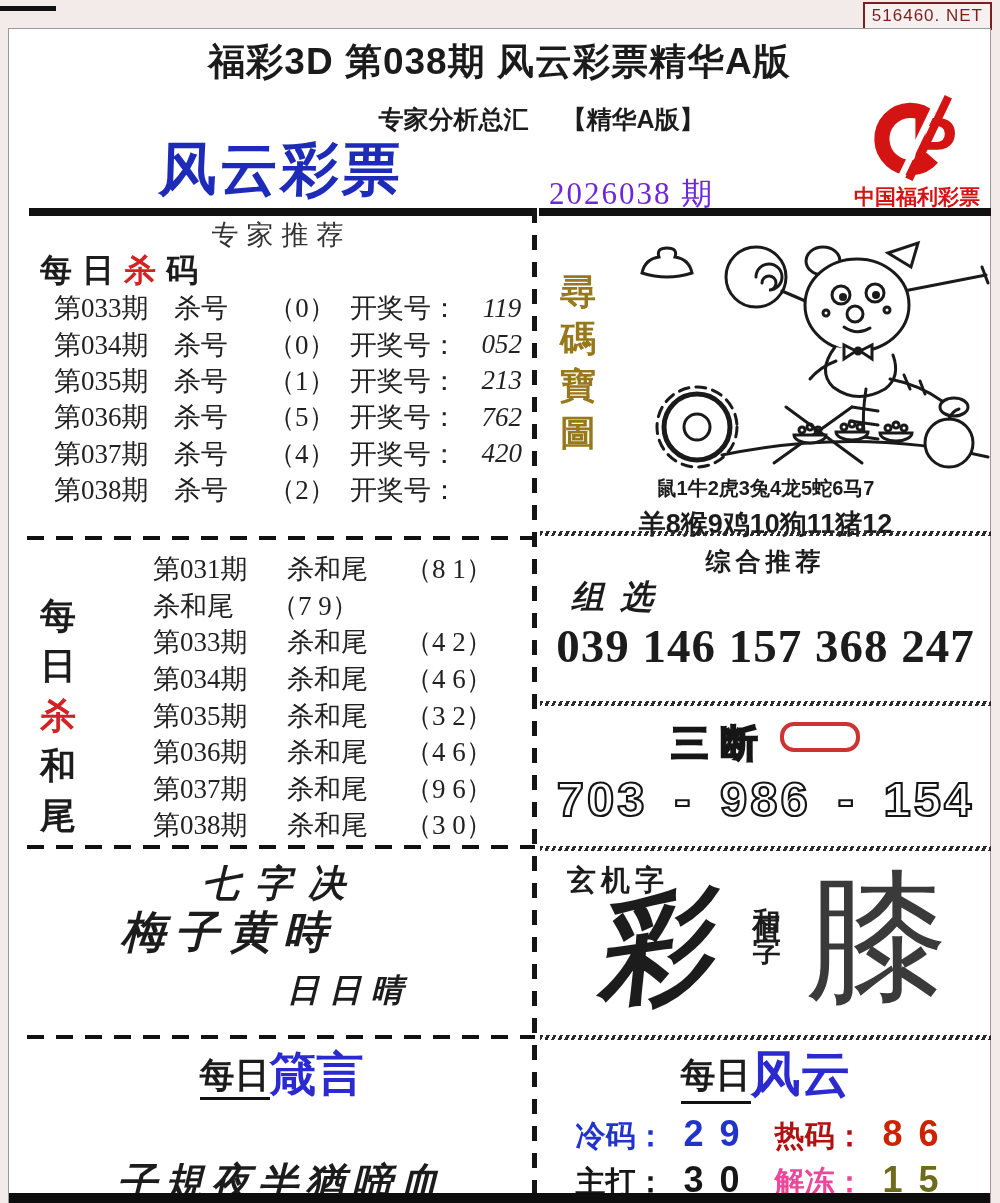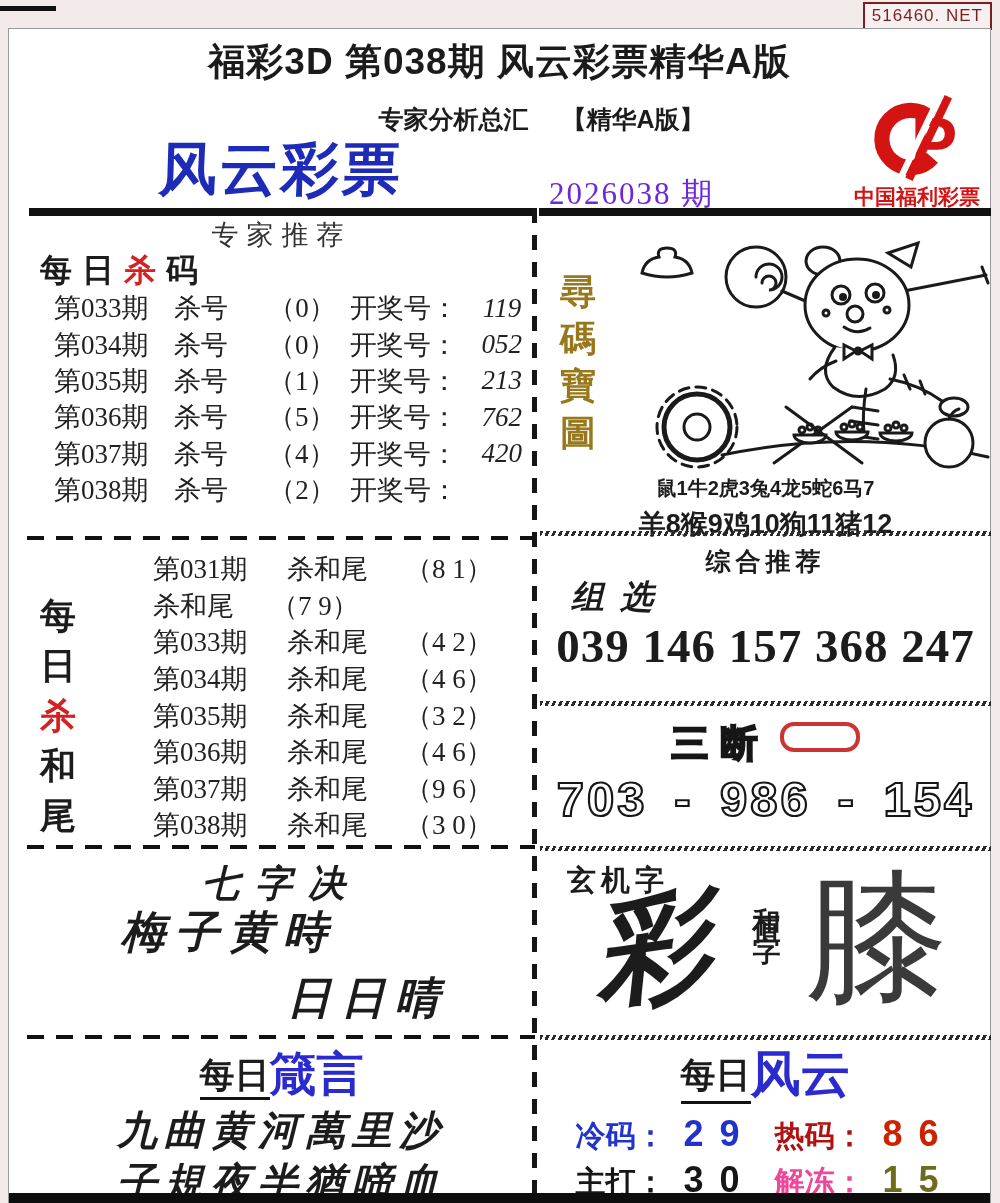--- a/index.html
+++ b/index.html
@@ -41,21 +41,21 @@
   #expert-table{left:45px;top:261px;width:468px;font-size:27px;color:#222;}
   .xrow{display:flex;height:36.4px;align-items:center;}
   .xc1{width:120px;} .xc2{width:80px;} .xc3{width:96px;text-align:center;} .xc4{width:132px;} .xc5{flex:1;text-align:center;font-style:italic;}
   #tail-side{left:26px;top:562px;width:46px;text-align:center;font-size:36px;font-weight:900;line-height:50px;}
   #tail-table{left:112px;top:522px;width:402px;font-size:27px;color:#222;margin-left:32px;}
   .trow{display:flex;height:36.6px;align-items:center;}
   .tc1{width:134px;} .tc2{width:118px;} .tc3{flex:1;}
   #seven-title{left:20px;top:830px;width:505px;text-align:center;font-size:37px;font-weight:900;font-style:italic;letter-spacing:16px;}
   .hand{font-style:italic;font-weight:700;letter-spacing:10px;}
   #seven-line1{left:112px;top:874px;font-size:44px;}
-  #seven-line2{left:278px;top:940px;font-size:44px;}
+  #seven-line2{left:278px;top:940px;font-size:32px;}
   #motto-title{left:20px;top:1014px;width:505px;text-align:center;}
   #motto-title .blk{font-size:35px;font-weight:900;border-bottom:3px solid #111;display:inline-block;line-height:1.25;}
   #motto-title .blu{font-size:47px;font-weight:900;color:#2a2ad0;vertical-align:-3px;}
   #motto-line1{left:20px;top:1074px;width:505px;text-align:center;font-size:40px;letter-spacing:7px;}
   #motto-line2{left:20px;top:1126px;width:505px;text-align:center;font-size:40px;letter-spacing:7px;}
   
   #treasure-side{left:546px;top:240px;width:46px;text-align:center;font-size:36px;font-weight:900;color:#97781c;line-height:47px;}
   #cartoon{left:595px;top:182px;}
   #zodiac1{left:531px;top:446px;width:451px;text-align:center;font-size:20px;font-weight:900;}
   #zodiac2{left:531px;top:477px;width:451px;text-align:center;font-size:27px;font-weight:900;}
@@ -219,21 +219,20 @@
 
   <div class="abs serif" id="seven-title">七字决</div>
   <div class="abs serif hand" id="seven-line1">梅子黄時</div>
   <div class="abs serif hand" id="seven-line2">日日晴</div>
 
   <div class="abs dash" style="left:18px;top:1006px;width:508px;"></div>
 
   <div class="abs" id="motto-title">
     <span class="blk">每日</span><span class="blu">箴言</span>
   </div>
-  <div class="abs serif hand" id="motto-line1">九曲黄河萬里沙</div>
   <div class="abs serif hand" id="motto-line2">子規夜半猶啼血</div>
 
   <div class="abs serif" id="treasure-side">
     <div>尋</div>
     <div>碼</div>
     <div>寶</div>
     <div>圖</div>
   </div>
 
   <div class="abs" id="cartoon">

